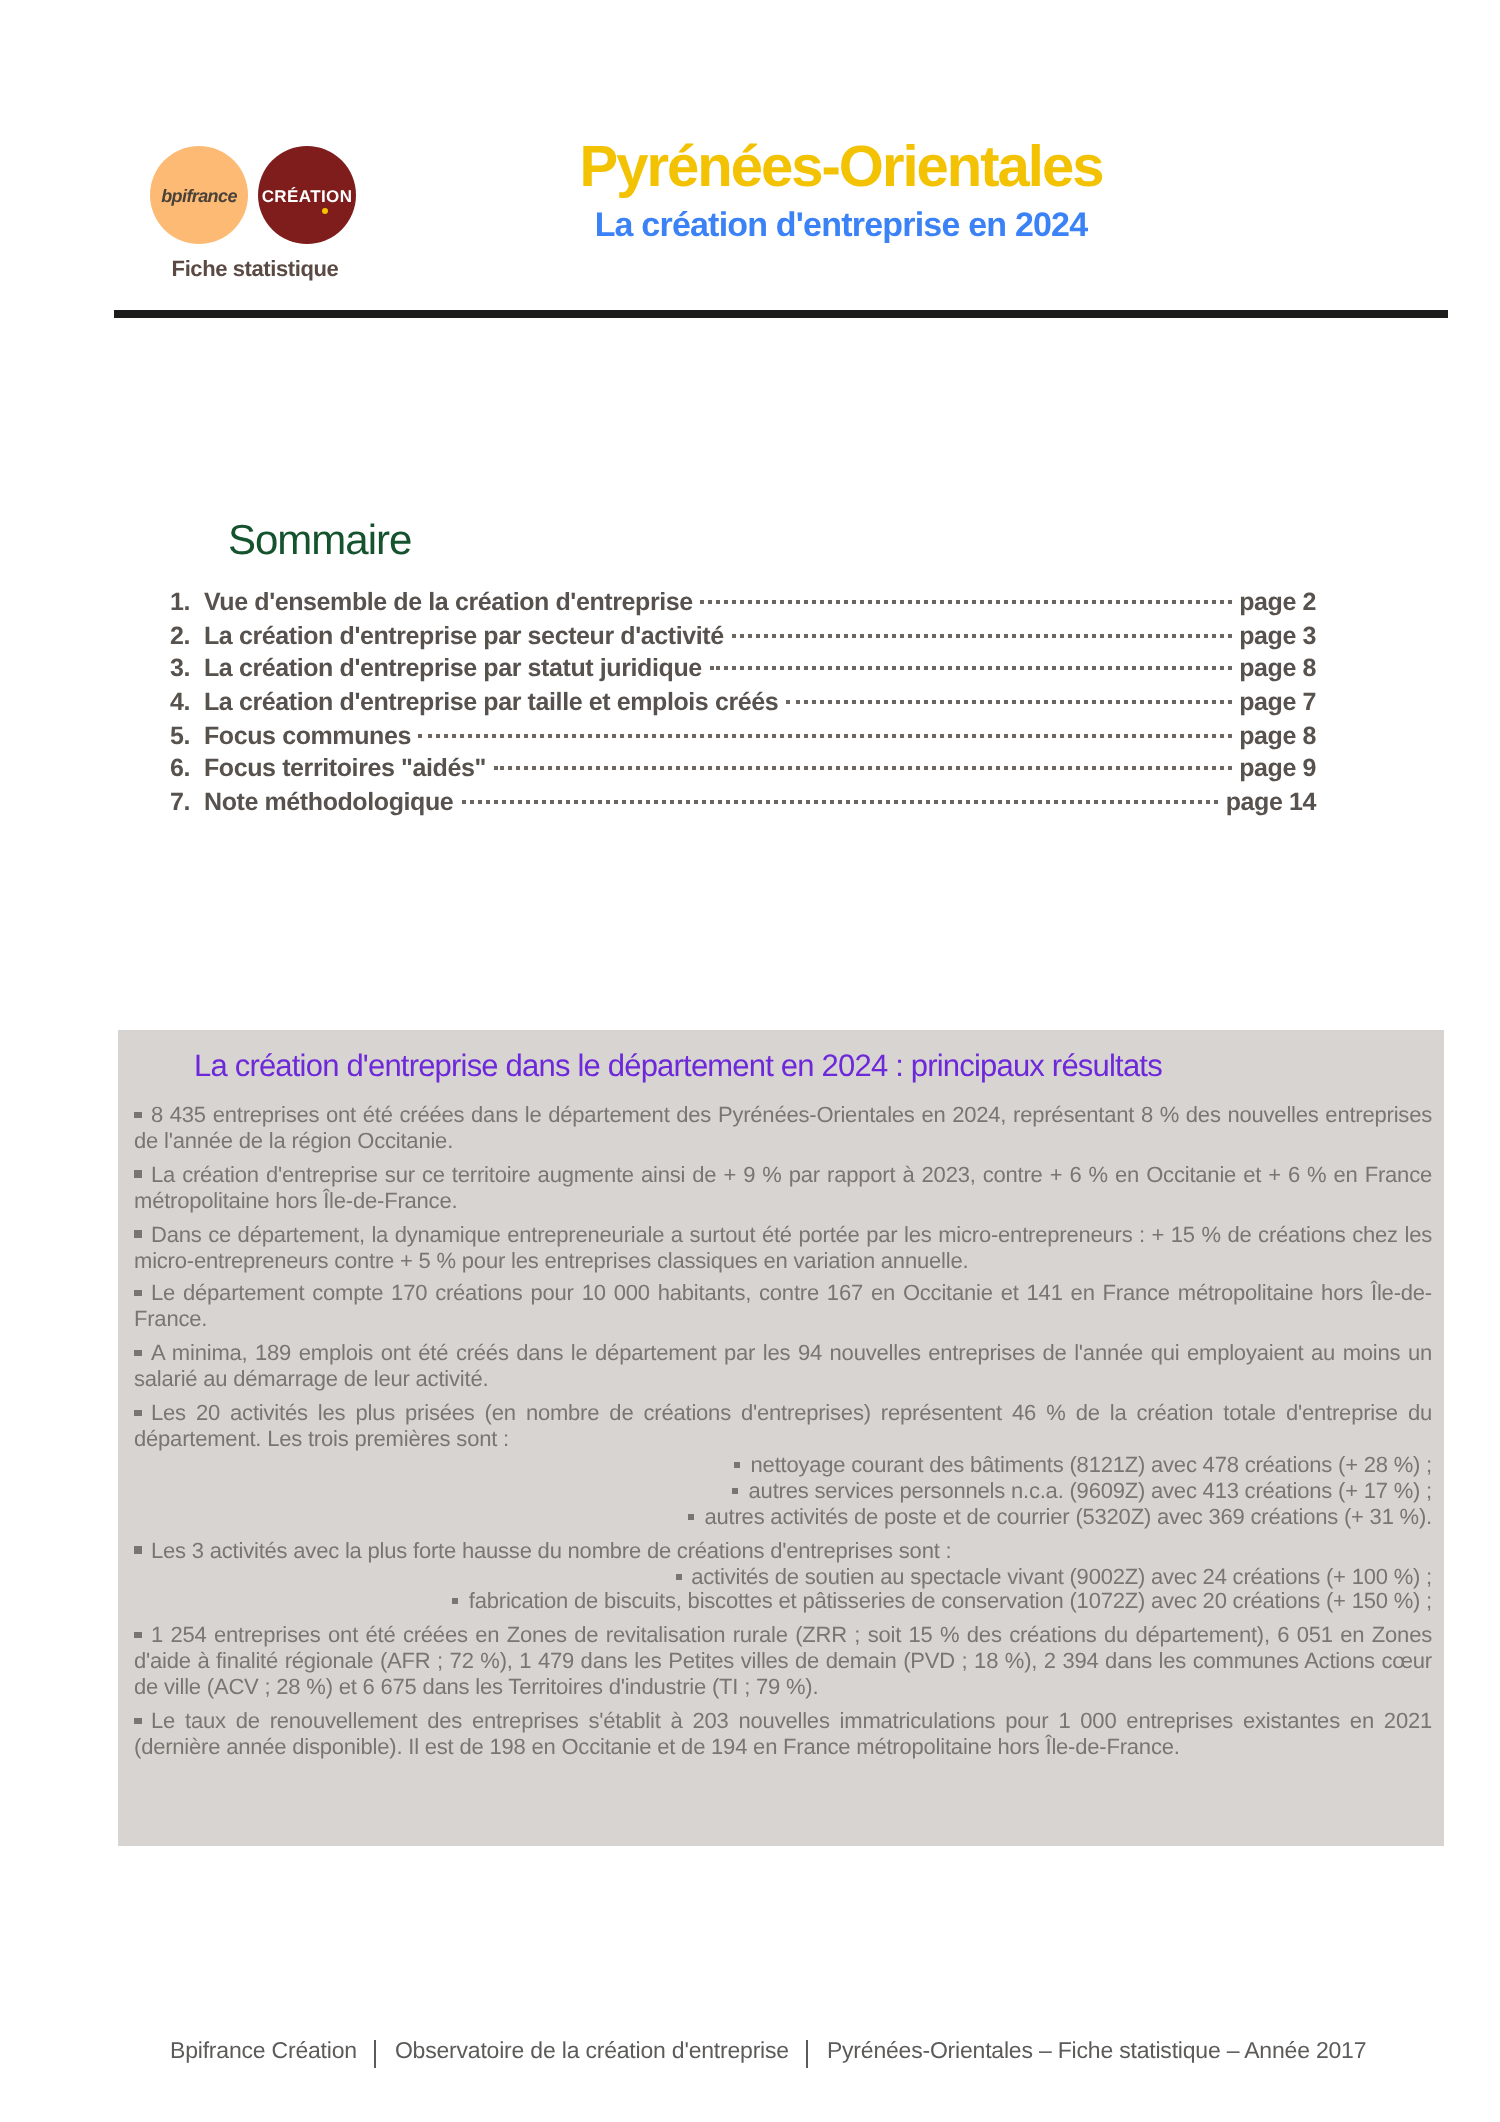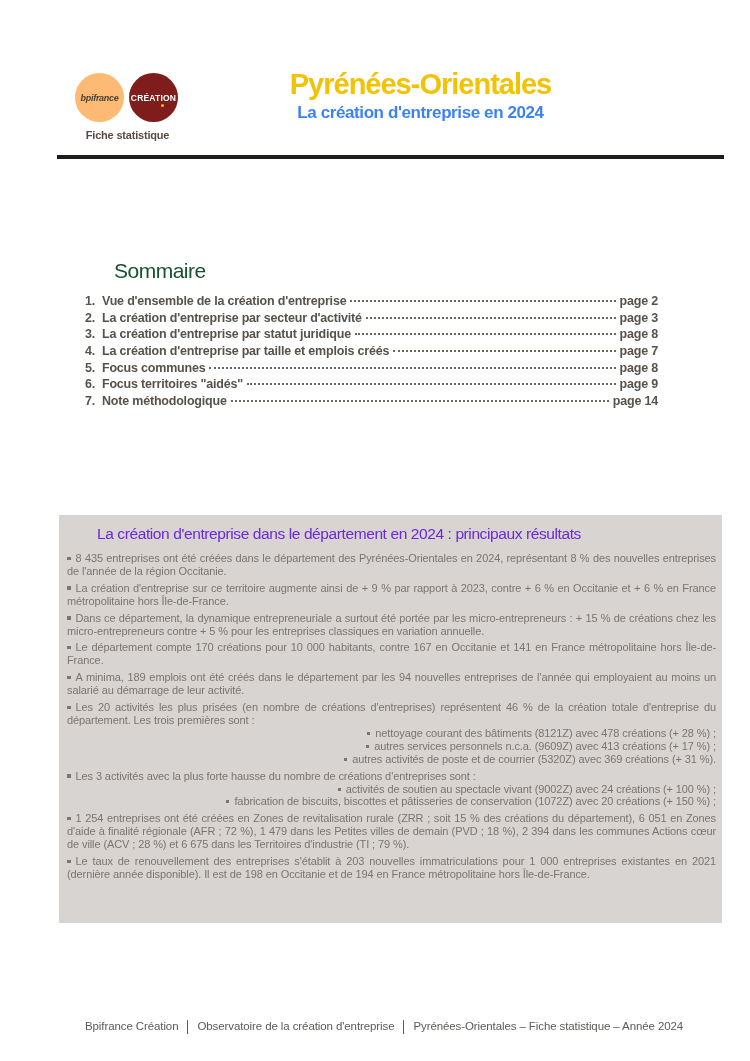--- a/index.html
+++ b/index.html
@@ -192,16 +192,16 @@
     <div class="bullet">
       <span class="b-text">Le taux de renouvellement des entreprises s'établit à 203 nouvelles immatriculations pour 1 000 entreprises existantes en 2021 (dernière année disponible). Il est de 198 en Occitanie et de 194 en France métropolitaine hors Île-de-France.</span>
     </div>
   </div>
 
   <div class="footer">
     <span>Bpifrance Création</span>
     <span class="footer-sep"></span>
     <span>Observatoire de la création d'entreprise</span>
     <span class="footer-sep"></span>
-    <span>Pyrénées-Orientales – Fiche statistique – Année 2024</span>
+    <span>Pyrénées-Orientales – Fiche statistique – Année 2017</span>
   </div>
 
 </div>
 
 </body></html>

